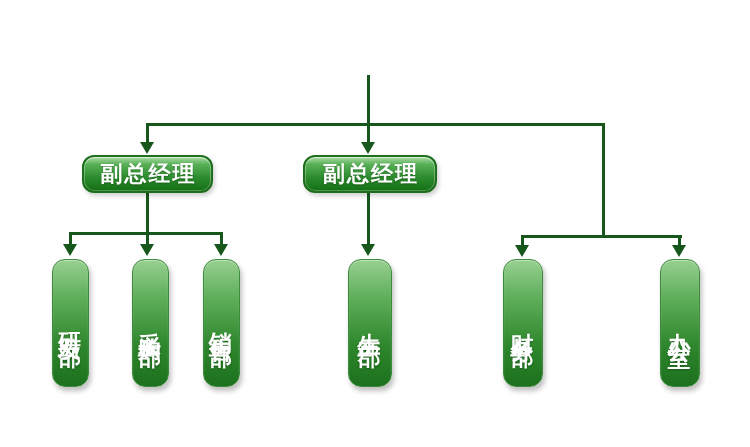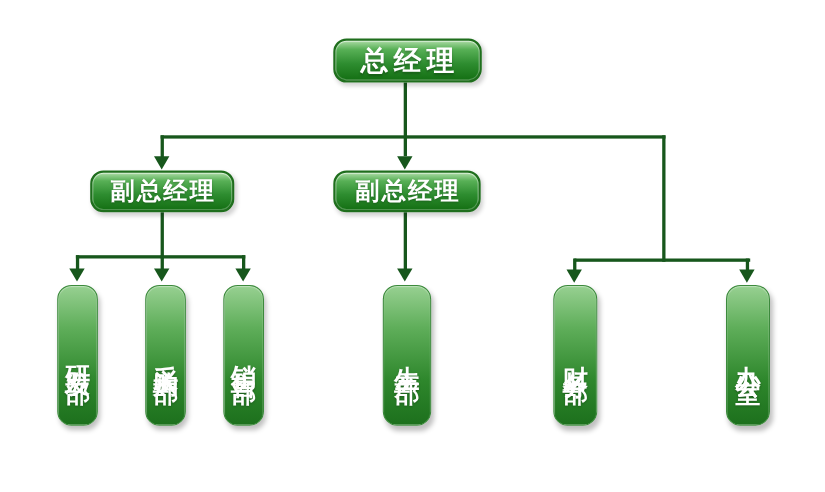--- a/index.html
+++ b/index.html
@@ -90,23 +90,20 @@
 
   <div class="arrow" style="left:140px; top:142px;"></div>
   <div class="arrow" style="left:361px; top:142px;"></div>
   <div class="arrow" style="left:63px; top:244px;"></div>
   <div class="arrow" style="left:140px; top:244px;"></div>
   <div class="arrow" style="left:214px; top:244px;"></div>
   <div class="arrow" style="left:361px; top:244px;"></div>
   <div class="arrow" style="left:515px; top:245px;"></div>
   <div class="arrow" style="left:672px; top:245px;"></div>
 
-  <div class="hnode root">
-    <span>总经理</span>
-  </div>
   <div class="hnode vp1">
     <span>副总经理</span>
   </div>
   <div class="hnode vp2">
     <span>副总经理</span>
   </div>
 
   <div class="vnode d1">
     <span>研发部</span>
   </div>

